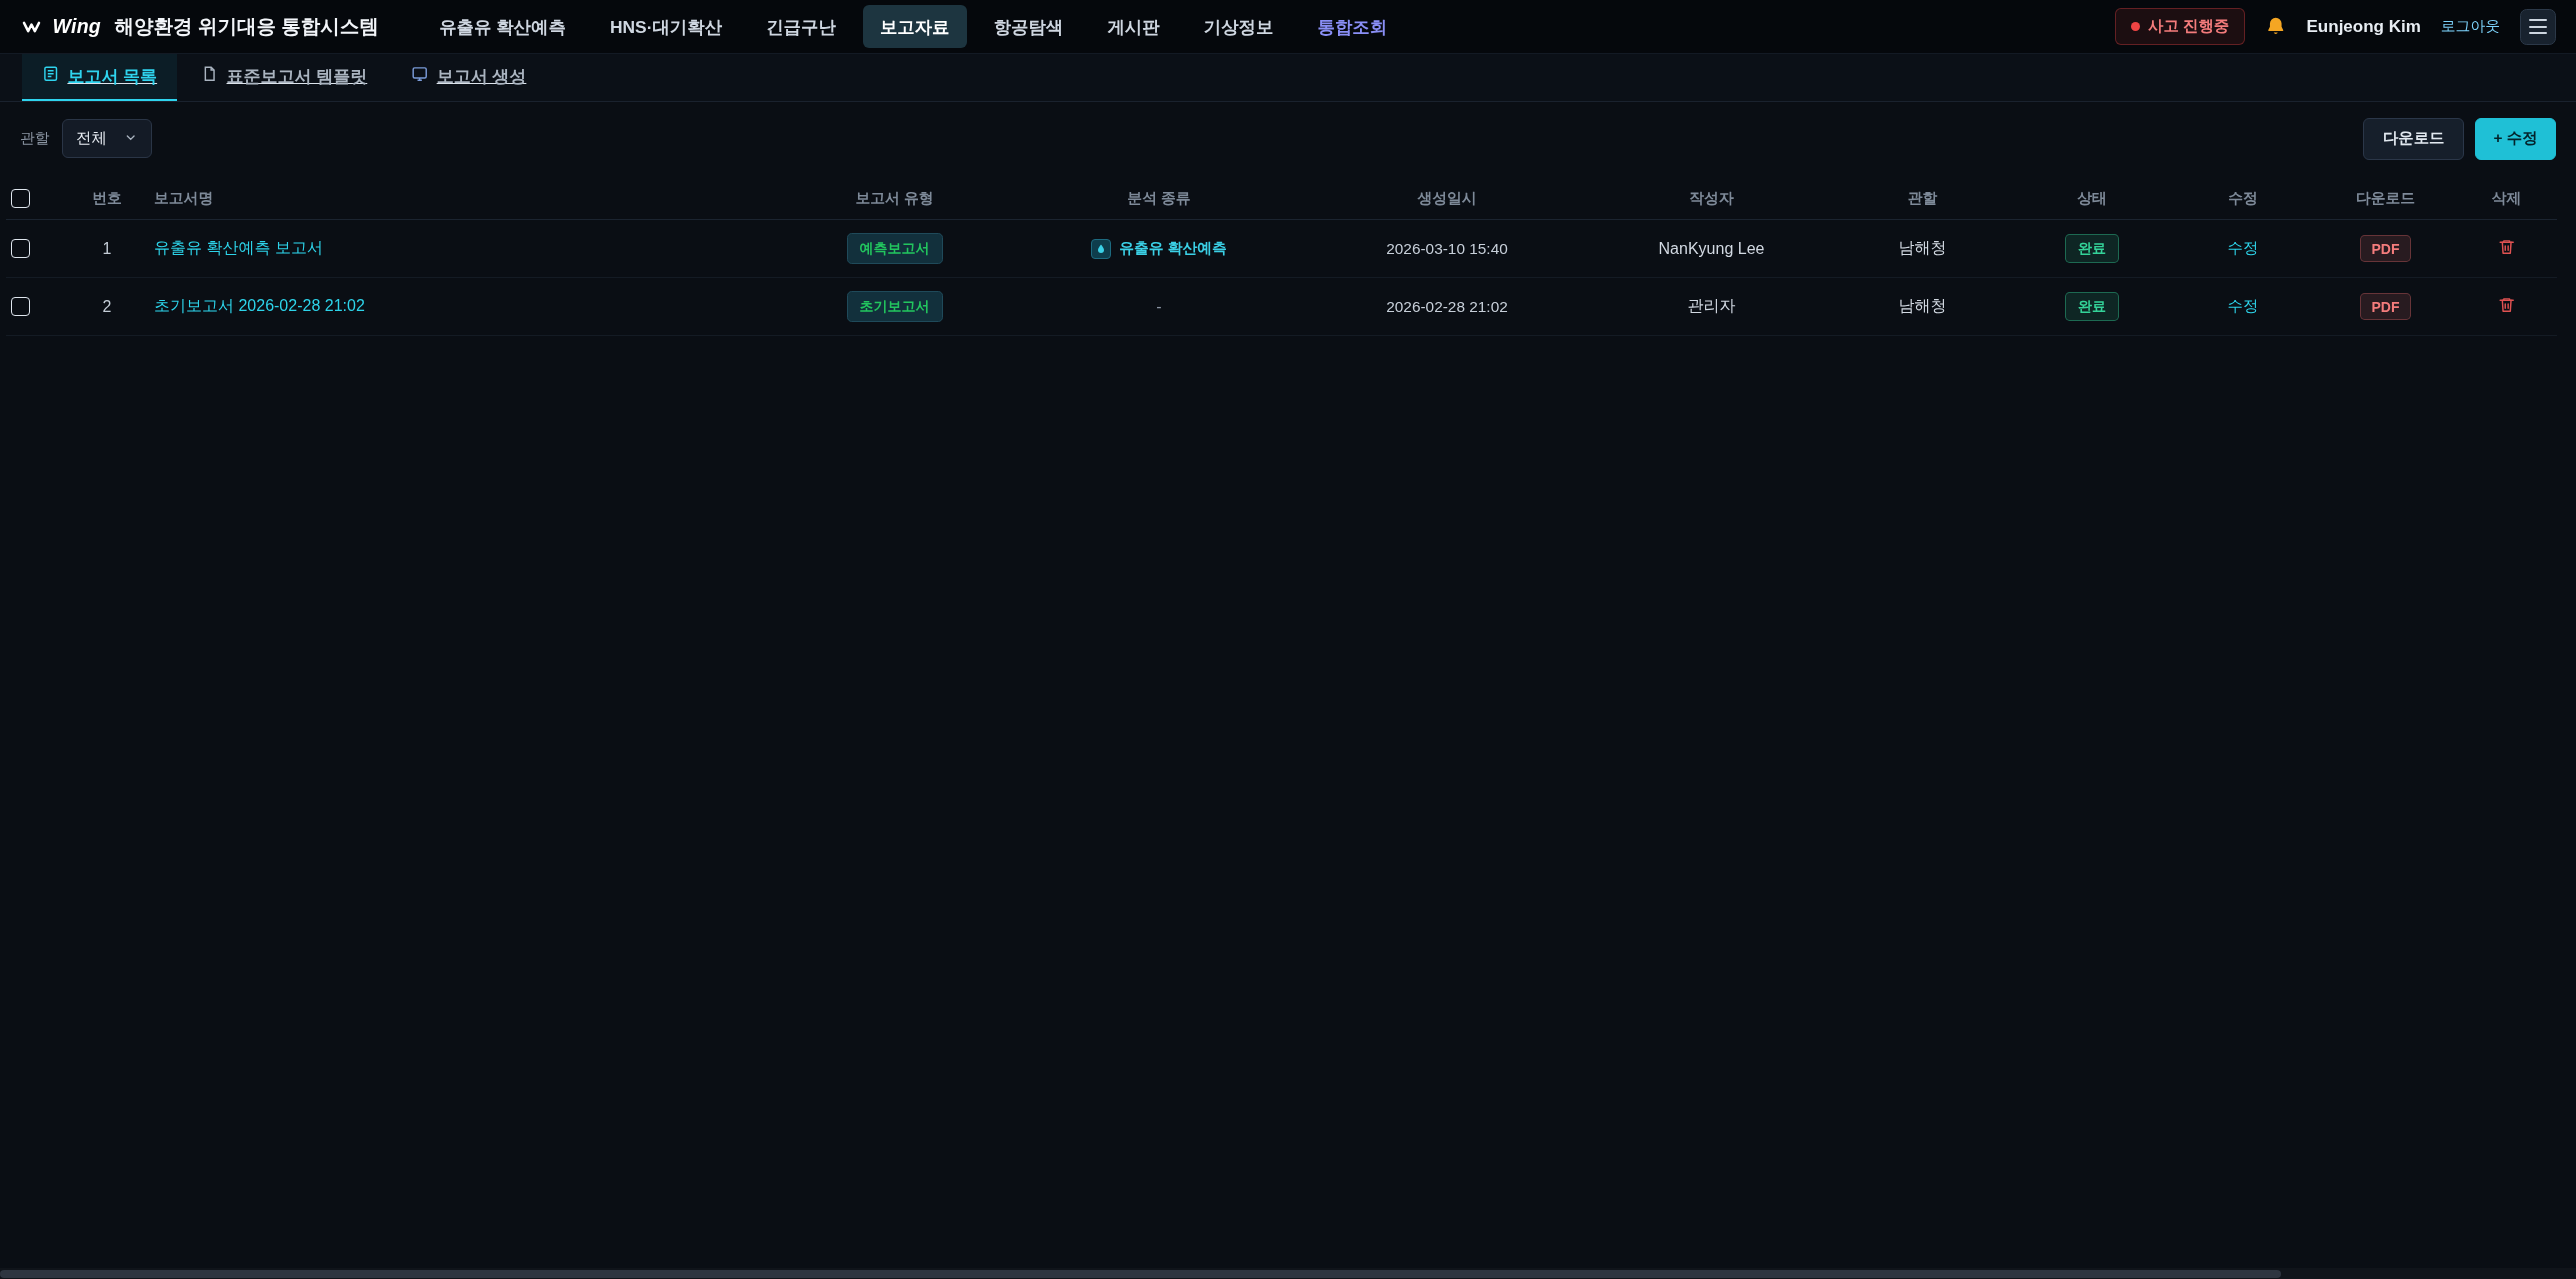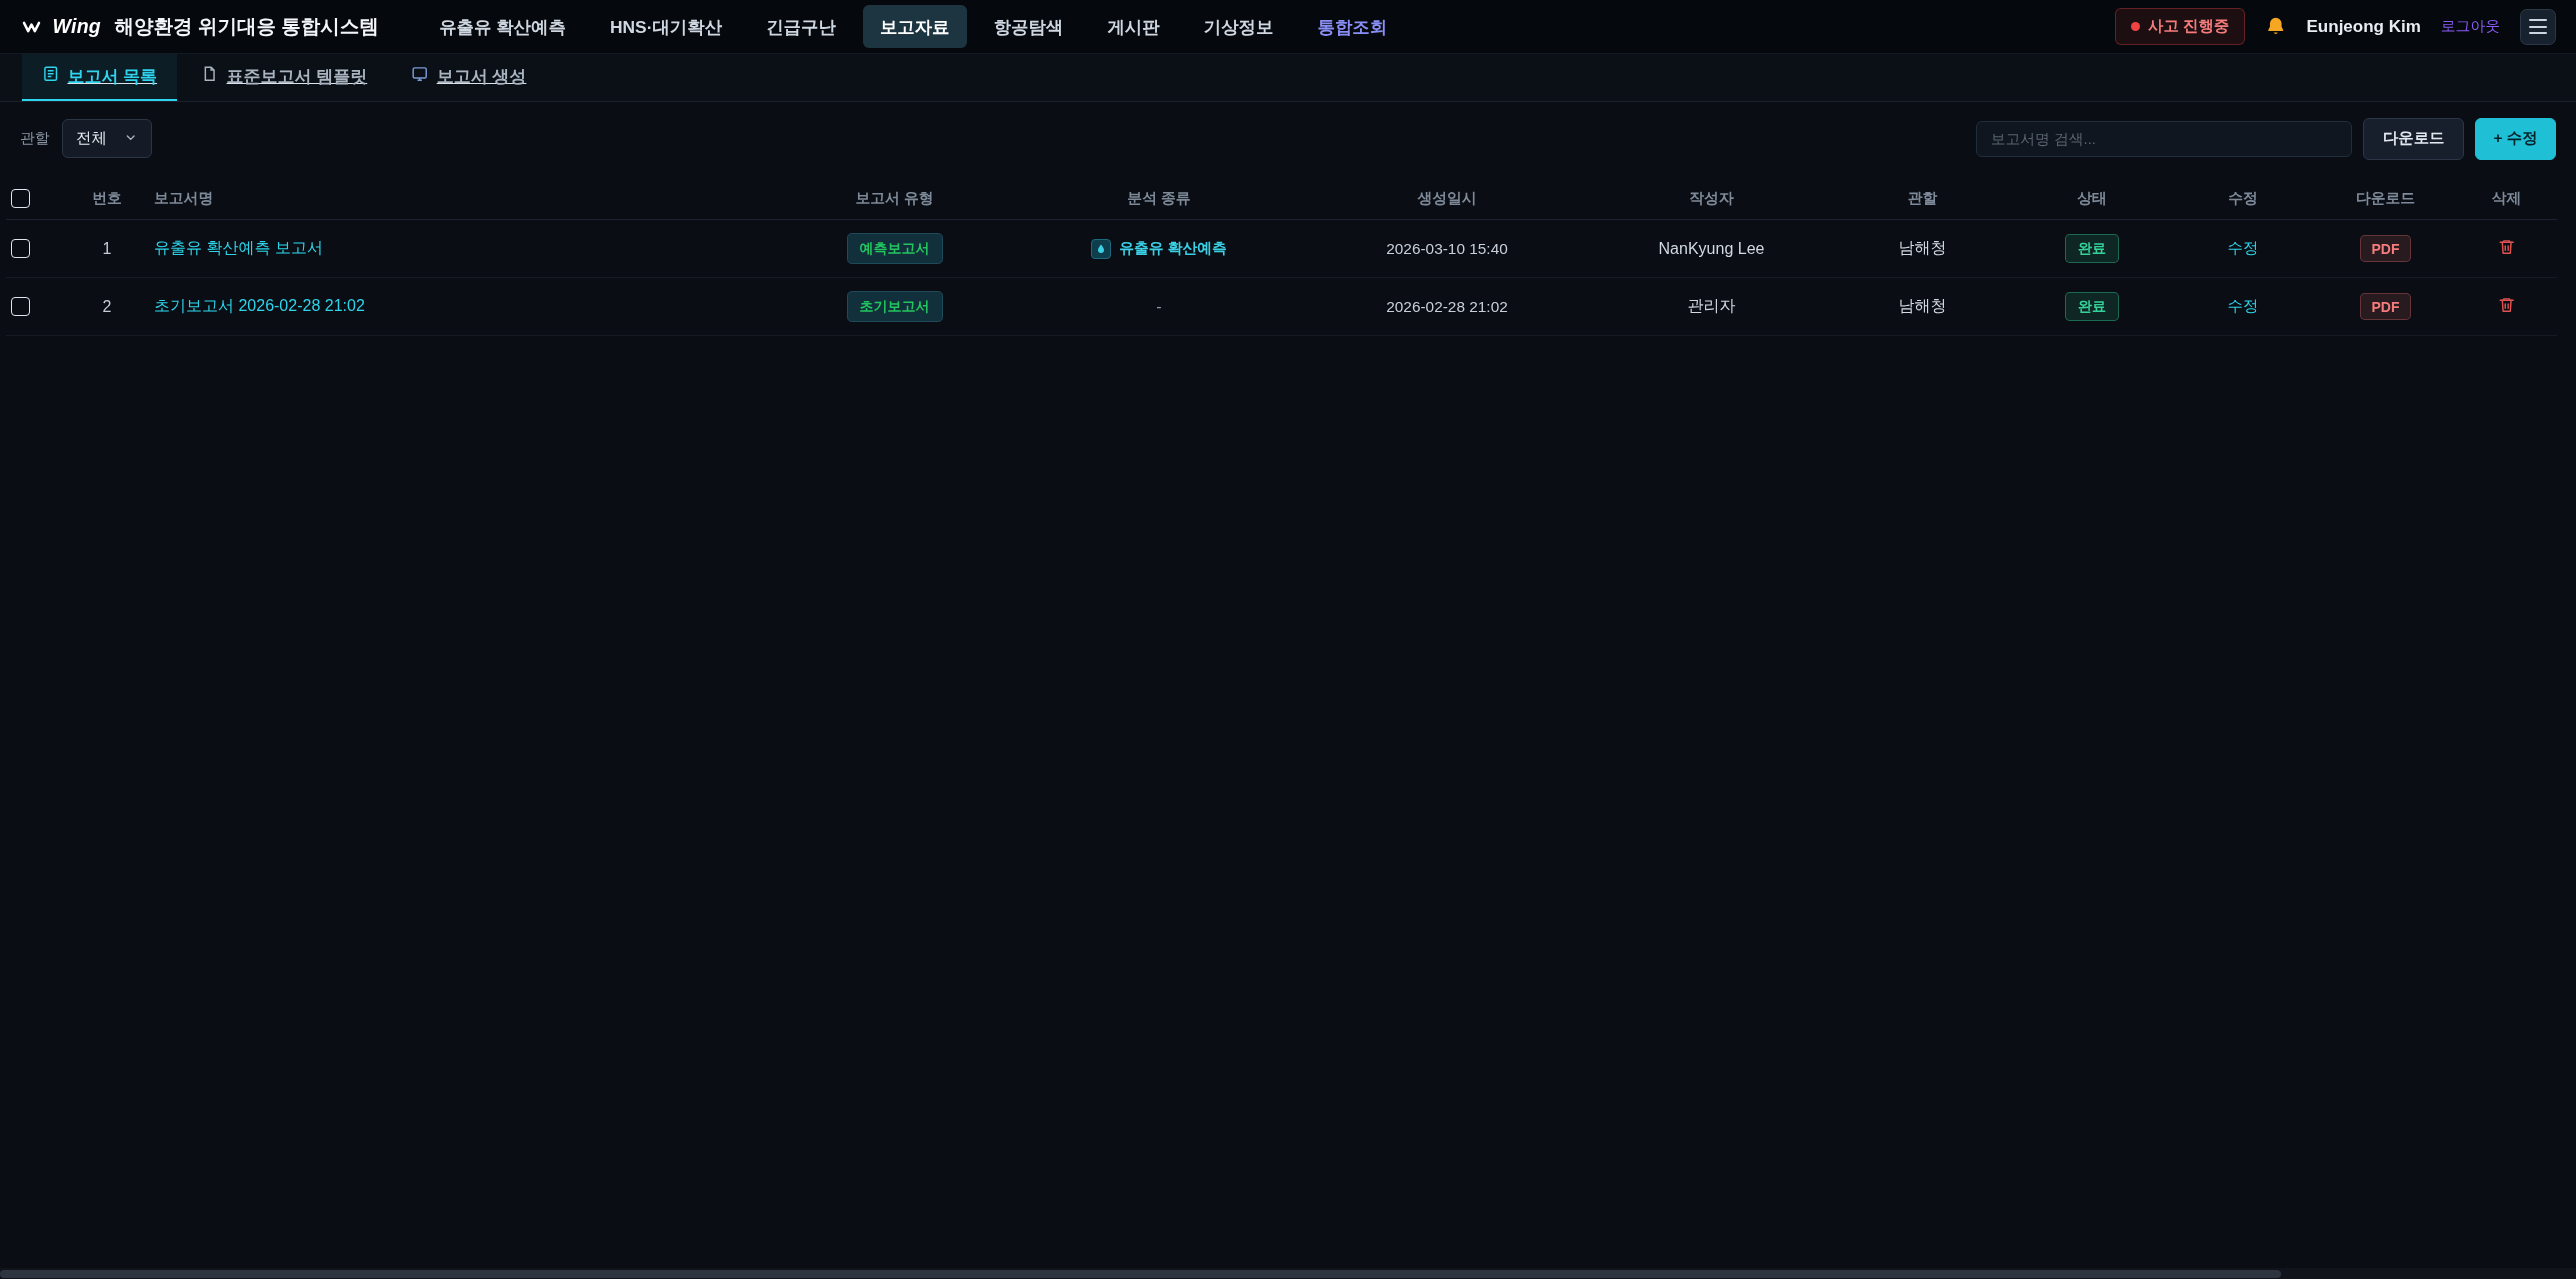--- a/index.html
+++ b/index.html
@@ -44,21 +44,21 @@
     border: 0.7px solid rgba(239,68,68,0.35);
     color: #f47c7c;
     font-size: 15.4px; font-weight: 600;
     padding: 7.4px 14.8px;
     border-radius: 6px;
     white-space: nowrap;
   }
   .incident-dot { width: 9.4px; height: 9.4px; border-radius: 50%; background: #ef4444; }
   .bell { display: flex; align-items: center; cursor: pointer; }
   .user-name { font-size: 17px; color: #e8edf3; font-weight: 600; white-space: nowrap; }
-  .logout { font-size: 14.8px; color: #8b5cf6; cursor: pointer; white-space: nowrap; }
+  .logout { font-size: 14.8px; color: #7dd3fc; cursor: pointer; white-space: nowrap; }
   .hamburger {
     width: 36px; height: 36px;
     background: #18222e;
     border: 0.7px solid #2b3848;
     border-radius: 6.7px;
     display: flex; flex-direction: column; justify-content: center; align-items: center; gap: 4.7px;
     cursor: pointer;
   }
   .hamburger span { display: block; width: 17.4px; height: 2px; background: #cdd6e0; border-radius: 1.3px; }
 
@@ -310,21 +310,20 @@
   <span class="filter-label">관할</span>
   <div class="select">
     <span>전체</span>
     <span>
       <svg width="13.4" height="13.4" viewBox="0 0 24 24" fill="none" stroke="#aab4c0" stroke-width="2.5" stroke-linecap="round">
           <path d="M6 9l6 6 6-6"></path>
         </svg>
     </span>
   </div>
   <div class="filter-right">
-    <input class="search-input" type="text" placeholder="보고서명 검색..." style="">
     <button class="btn-secondary">다운로드</button>
     <button class="btn-primary">+ 수정</button>
   </div>
 </div>
 
 <div class="table-wrap">
 
   <div class="trow thead">
     <div class="cell">
         <input type="checkbox" class="checkbox" style="">

